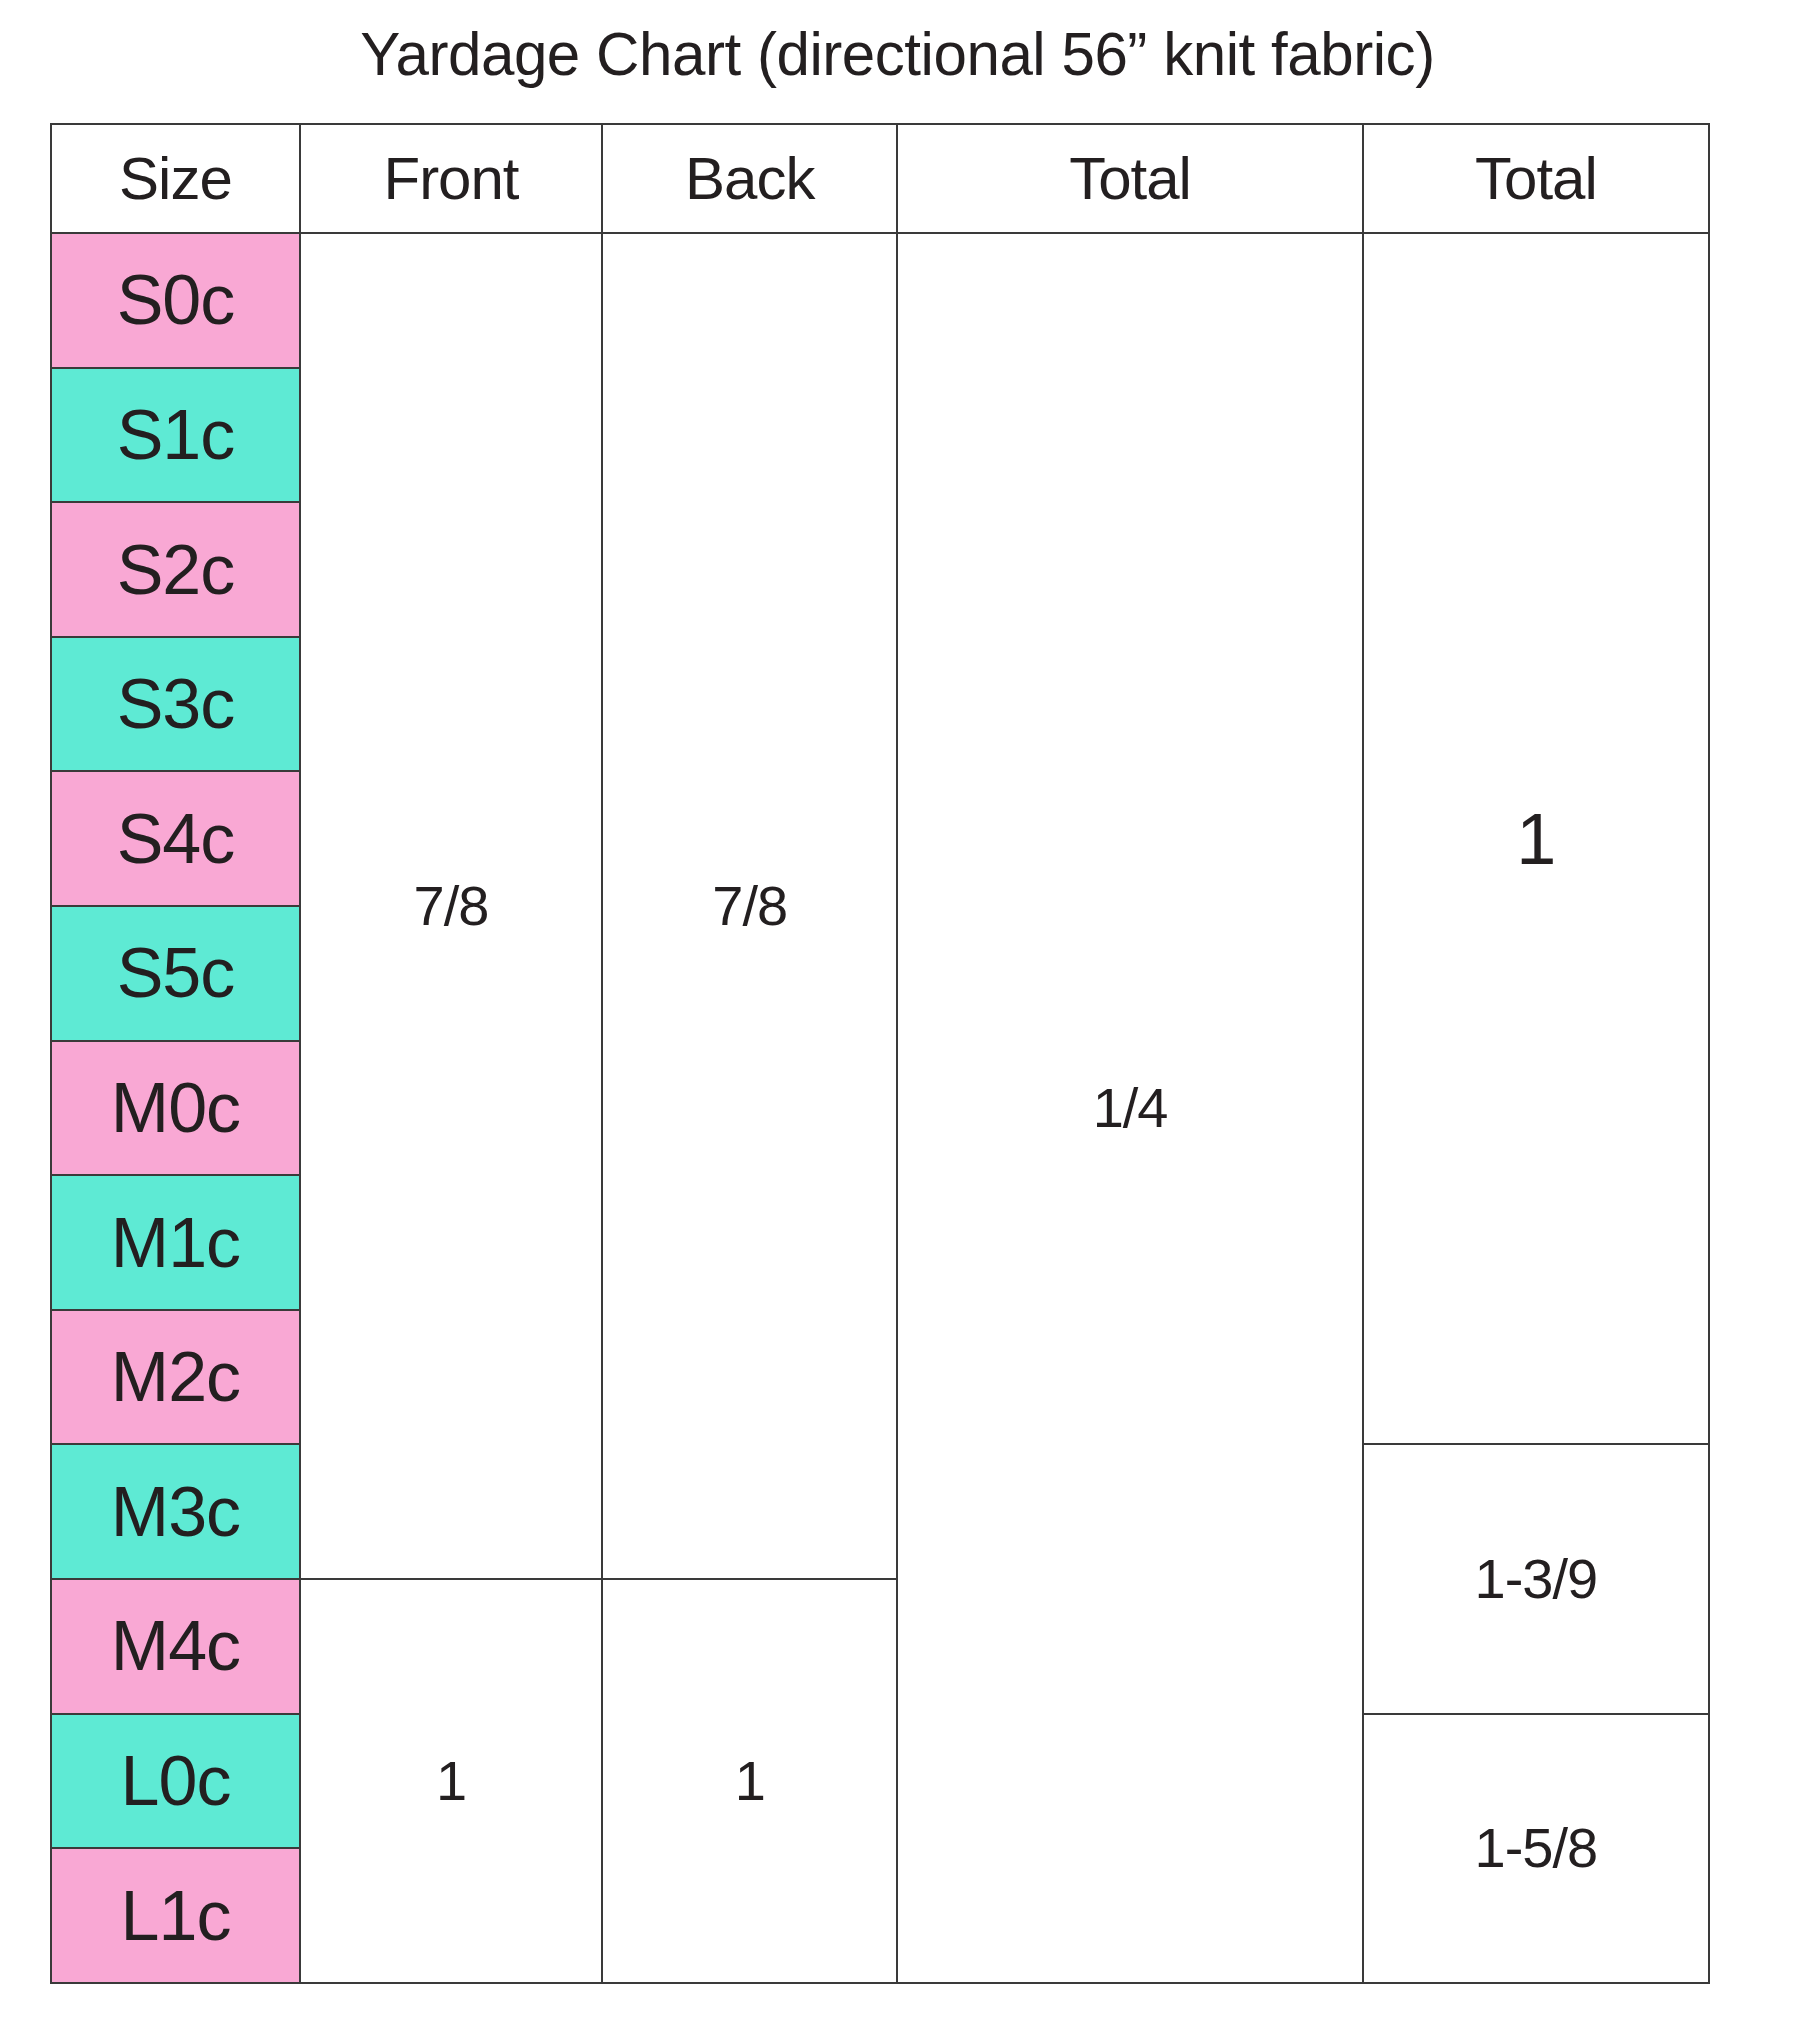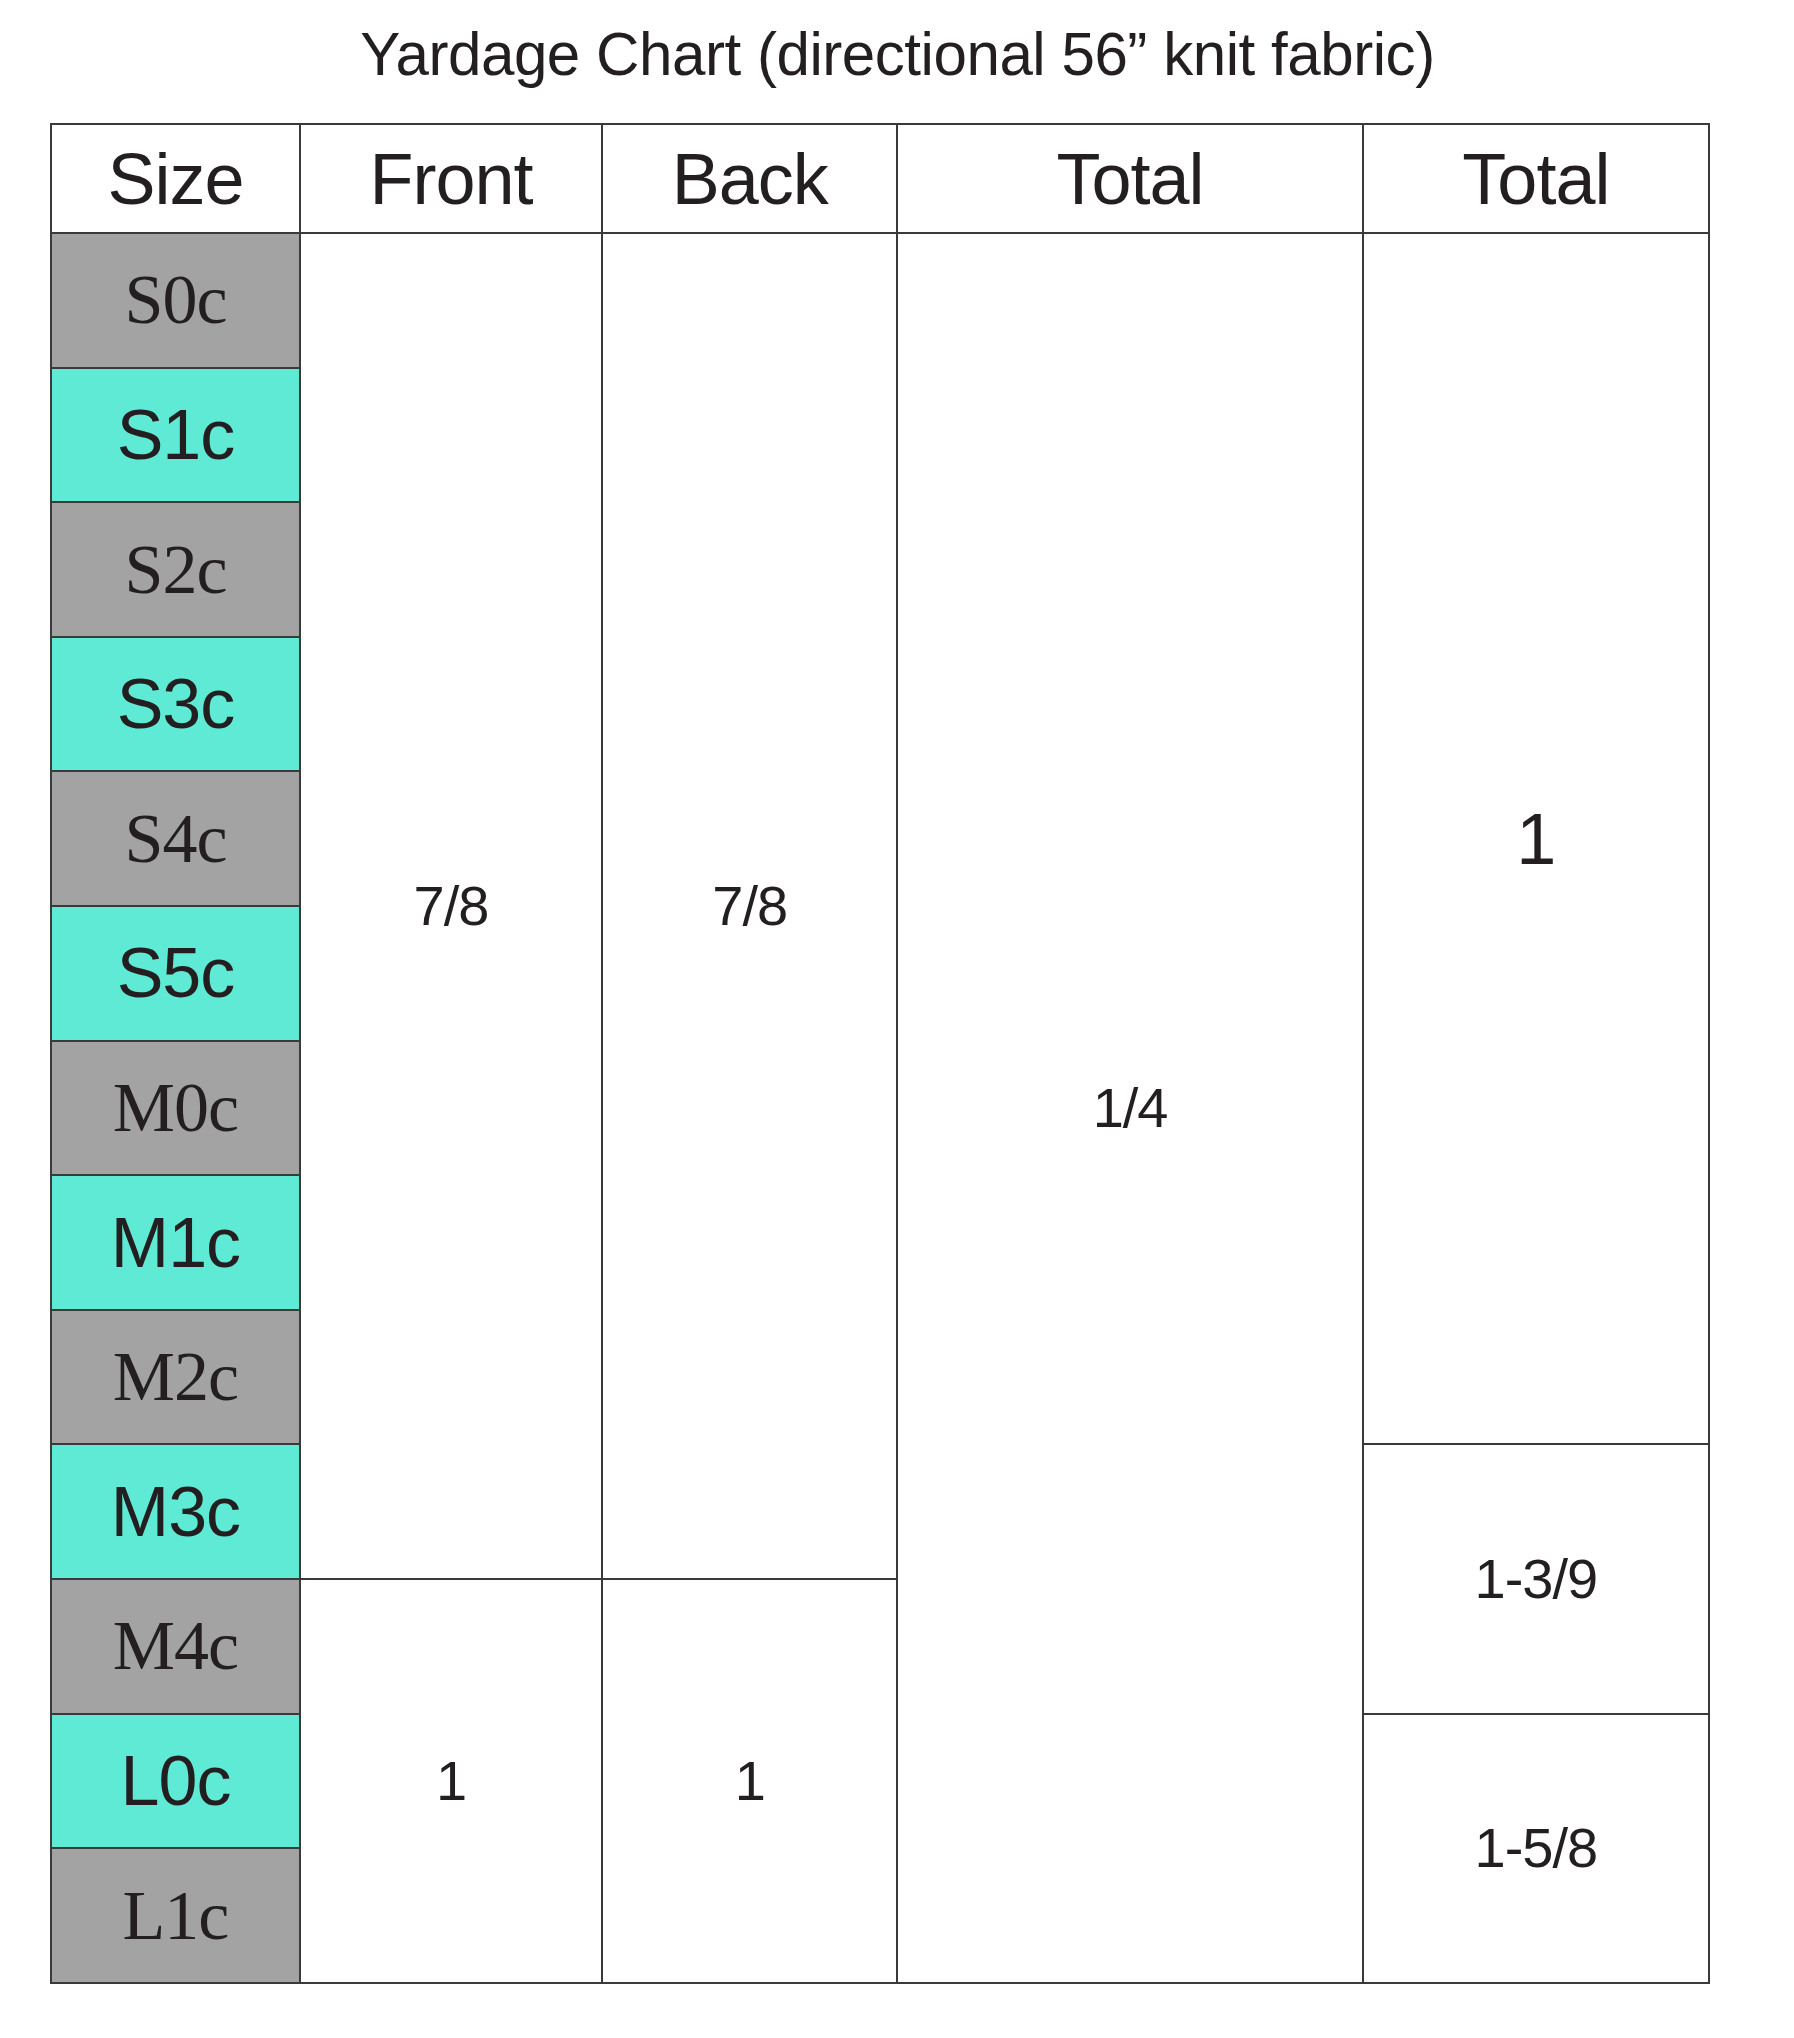--- a/index.html
+++ b/index.html
@@ -69,37 +69,37 @@
   
   col.c-size  { width: 215px; }
   col.c-front { width: 261px; }
   col.c-back  { width: 255px; }
   col.c-bands { width: 402px; }
   col.c-total { width: 299px; }
 
   
   thead th {
     height: 107px;
-    font-size: 72px;
+    font-size: 60px;
     font-weight: 300;
     line-height: 1;
     letter-spacing: -1px;
     padding-bottom: 6px;
     border-radius: 6px;
   }
 
   
   td.size-cell {
     height: 103px;
     font-size: 70px;
     line-height: 1;
     letter-spacing: -1px;
     padding-bottom: 6px;
   }
-  td.size-cell.shaded { background-color: #a3a3a3; font-family: Liberation Serif, serif; }
+  td.size-cell.shaded { background-color: #f9a8d4; }
   td.size-cell.plain  { background-color: #5eead4; }
 
   
   td.value-cell {
     font-size: 56px;
     line-height: 1;
     letter-spacing: -1px;
     background-color: #ffffff;
   }
   td.value-cell.big {

